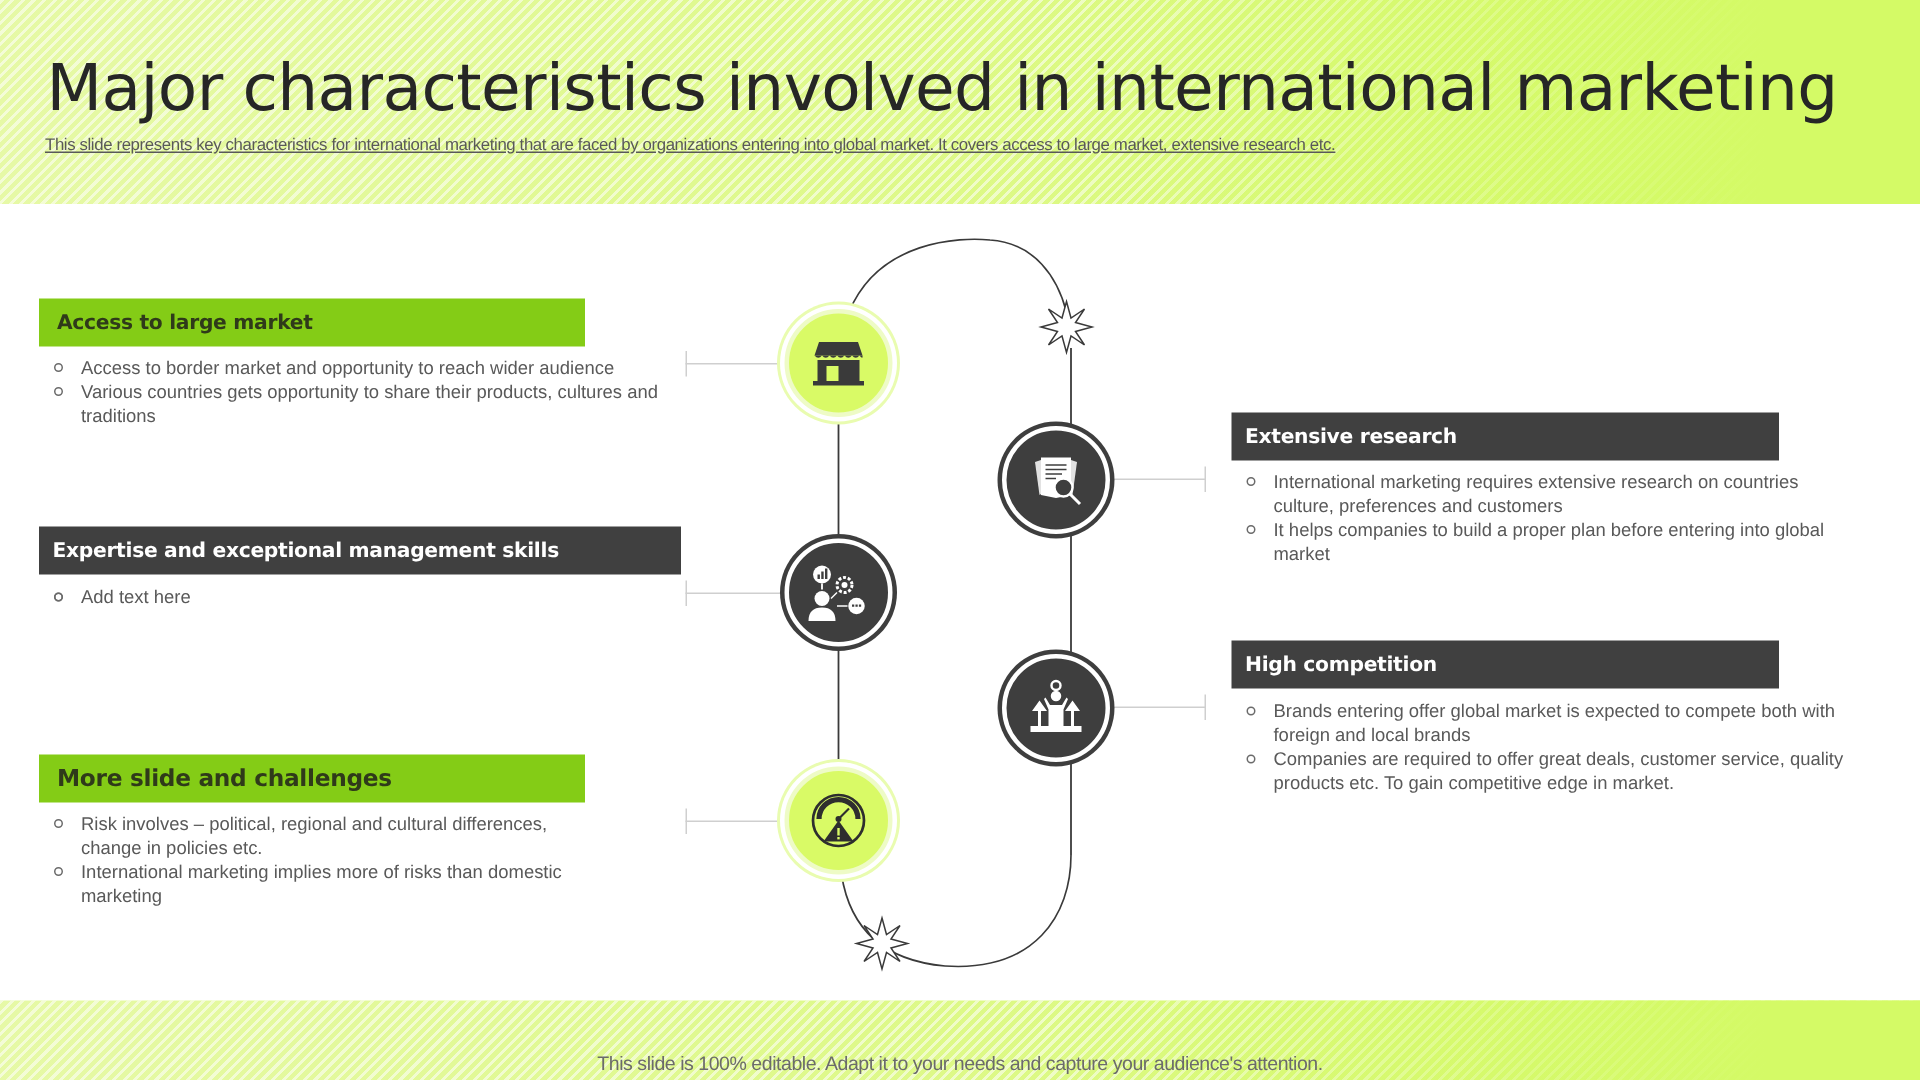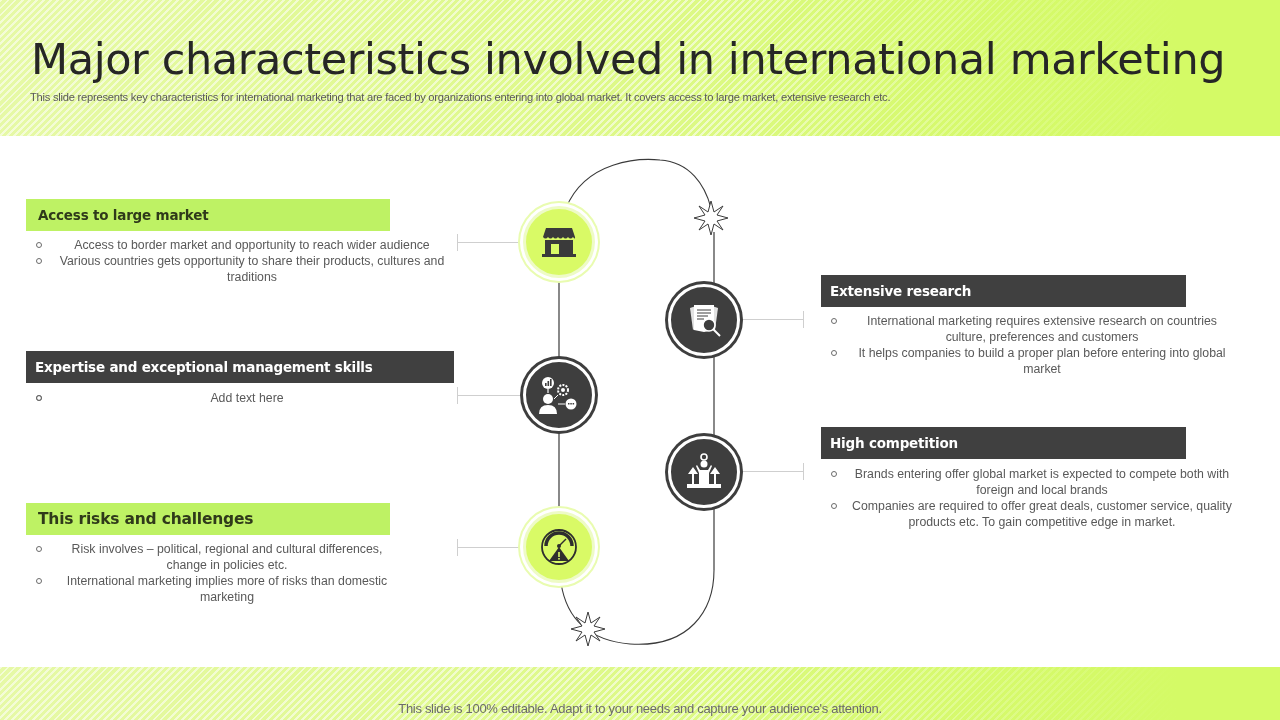--- a/index.html
+++ b/index.html
@@ -19,36 +19,36 @@
   .header { top:0; height:136px; }
   .footer { top:667px; height:53px; }
 
   .title {
     position:absolute; left:31px; top:34px; z-index:2;
     font-family:"DejaVu Sans", sans-serif; font-size:43px; font-weight:400; color:#262626;
     letter-spacing:-0.4px; white-space:nowrap;
   }
   .subtitle {
     position:absolute; left:30px; top:91px; z-index:2;
-    font-size:11.2px; color:#595959; letter-spacing:-0.25px; white-space:nowrap;
+    font-size:11.2px; color:#595959; letter-spacing:-0.25px; white-space:nowrap;text-decoration:underline;
   }
   .footer-text {
     position:absolute; top:701px; left:0; width:1280px; text-align:center; z-index:2;
     font-size:13px; color:#6b6b6b; letter-spacing:-0.3px;
   }
 
   .item-head {
     position:absolute; height:32px; display:flex; align-items:center; padding-left:9px;
     font-family:"DejaVu Sans", sans-serif; font-weight:700; font-size:13.5px; letter-spacing:-0.2px;
   }
-  .item-head.lime { background:#bef264; color:#2f3a1a;padding-left:12px; }
+  .item-head.lime { background:#84cc16; color:#2f3a1a;padding-left:12px; }
   .item-head.dark { background:#404040; color:#ffffff; }
   .item-head.big { font-size:15.5px; }
 
-  .bullets { position:absolute; list-style:none; font-size:12.3px; line-height:16px; color:#595959;text-align:center; }
+  .bullets { position:absolute; list-style:none; font-size:12.3px; line-height:16px; color:#595959; }
   .bullets li { position:relative; padding-left:24px; }
   .bullets li .dot {
     position:absolute; left:6px; top:5px; width:6px; height:6px; border:1px solid #6b6b6b; border-radius:50%;
   }
 
   .connector { position:absolute; height:1px; background:#cfcfcf; }
   .connector .tick { position:absolute; top:-8px; width:1px; height:17px; background:#cfcfcf; }
 
   svg.diagram { position:absolute; left:0; top:0; z-index:1; }
 
@@ -177,21 +177,21 @@
   <li><span class="dot"></span><span>Access to border  market and opportunity to reach wider audience</span></li>
   <li><span class="dot"></span><span>Various countries gets opportunity to share their products, cultures and traditions</span></li>
 </ul>
 
 <div class="item-head dark" style="left:26px; top:351px; width:428px;">Expertise and exceptional management skills</div>
 <ul class="bullets" style="left:30px; top:390px; width:410px;">
   <li><span class="dot"></span></li>
   <li><span class="dot"></span><span>Add text here</span></li>
 </ul>
 
-<div class="item-head lime big" style="left:26px; top:503px; width:364px;">This risks and challenges</div>
+<div class="item-head lime big" style="left:26px; top:503px; width:364px;">More slide and challenges</div>
 <ul class="bullets" style="left:30px; top:541px; width:370px;">
   <li><span class="dot"></span><span>Risk involves  – political, regional  and cultural differences, change in policies etc.</span></li>
   <li><span class="dot"></span><span>International  marketing implies  more of risks than domestic marketing</span></li>
 </ul>
 
 <div class="item-head dark" style="left:821px; top:275px; width:365px;">Extensive research</div>
 <ul class="bullets" style="left:825px; top:313px; width:410px;">
   <li><span class="dot"></span><span>International  marketing requires  extensive  research  on countries culture, preferences  and customers</span></li>
   <li><span class="dot"></span><span>It helps companies to build a proper  plan before  entering  into global  market</span></li>
 </ul>

